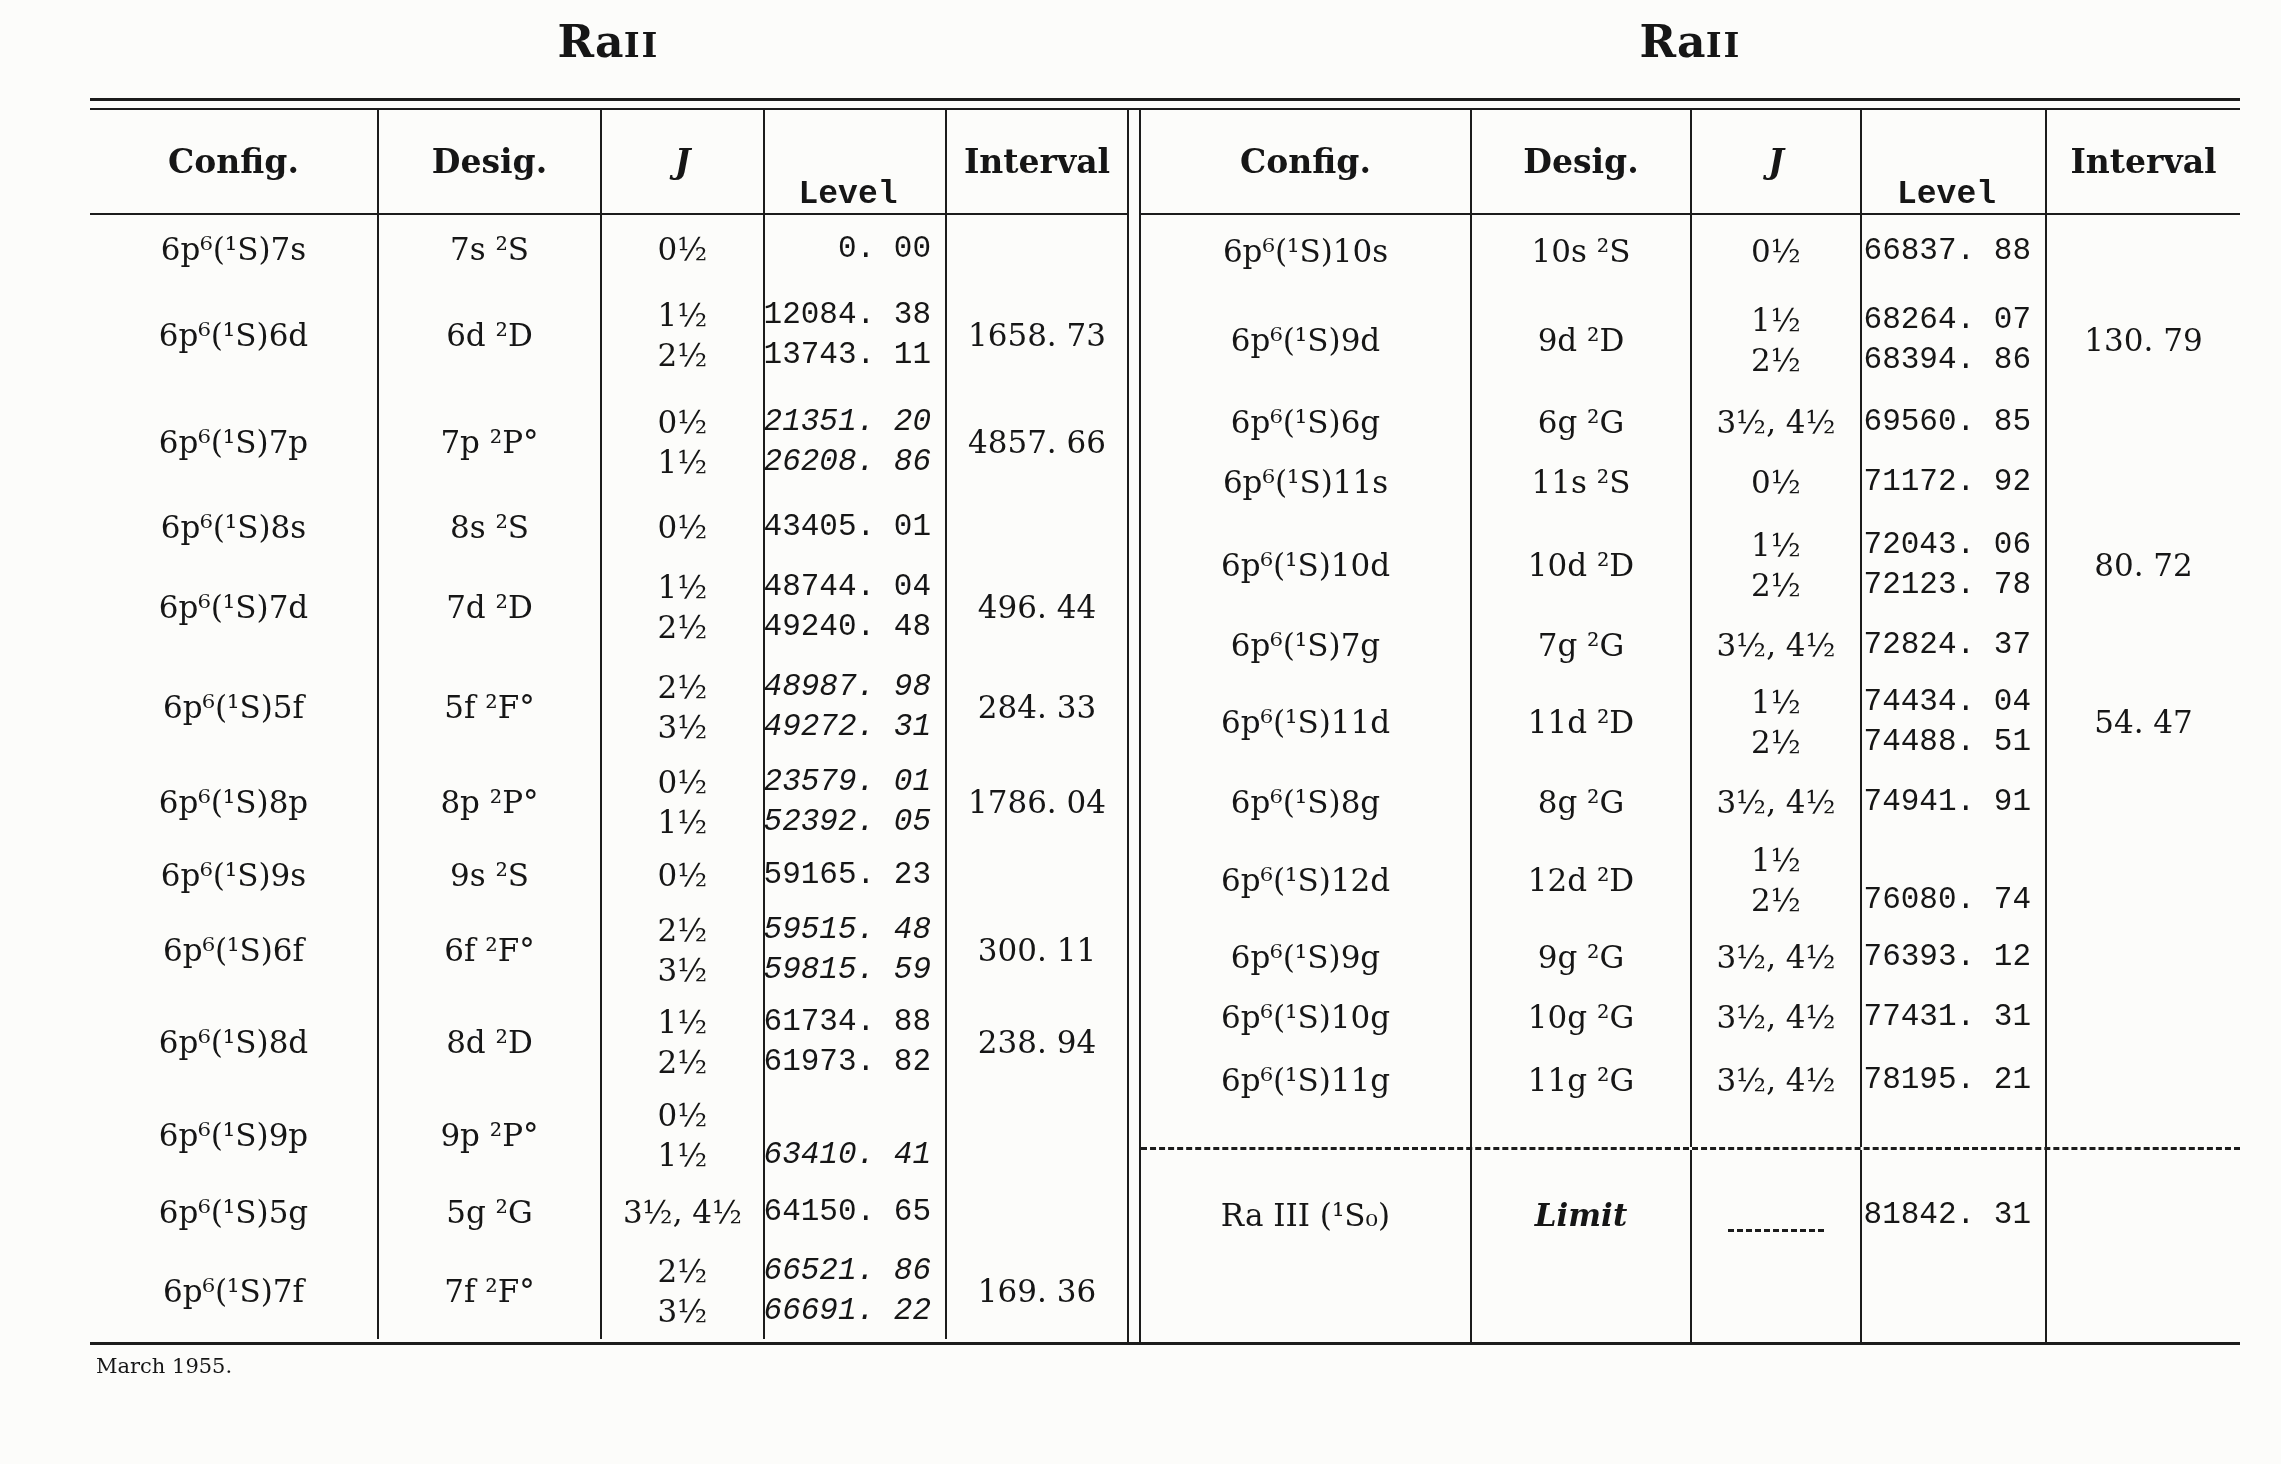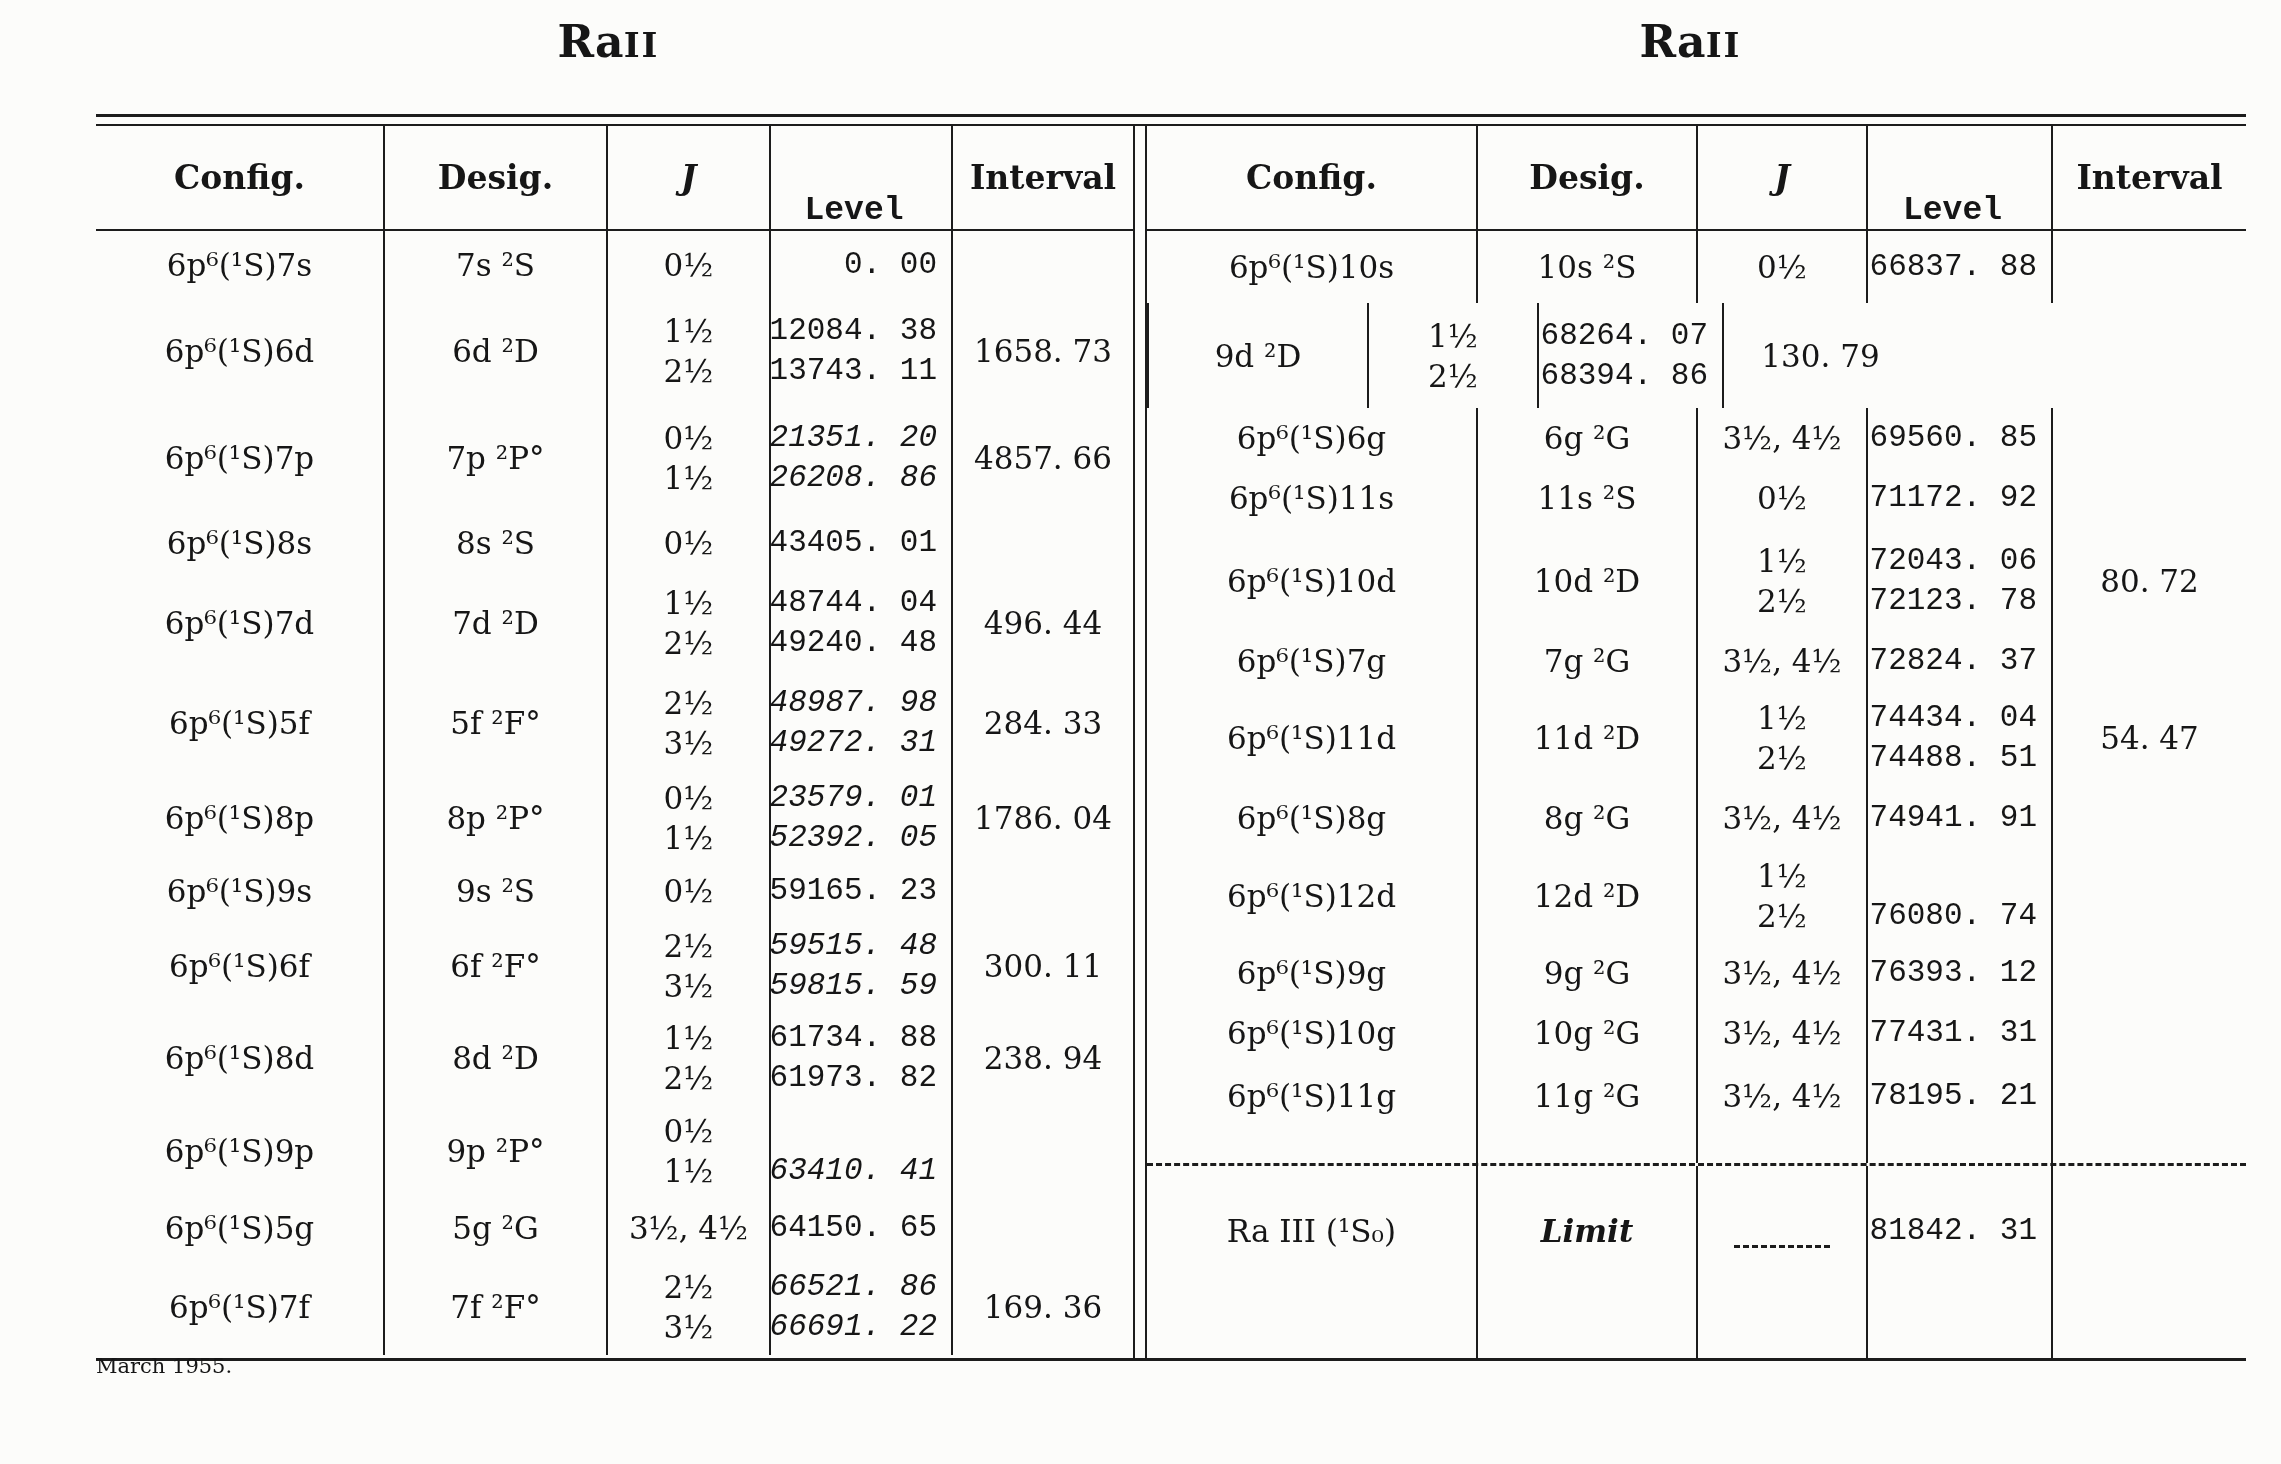--- a/index.html
+++ b/index.html
@@ -8,21 +8,21 @@
     background:#fcfcfa;color:#161616;
     font-family:"DejaVu Serif","Liberation Serif",serif;
     overflow:hidden;
   }
   .title{position:absolute;top:16px;text-align:center;white-space:nowrap;}
   .title-left{left:90px;width:1037px;}
   .title-right{left:1141px;width:1099px;}
   .title .el{font-size:44px;font-weight:bold;}
   .title .numeral{font-size:34px;font-weight:bold;letter-spacing:2px;margin-left:0;}
 
-  .tables{position:absolute;left:96px;top:98px;width:2150px;margin-top:16px;}
+  .tables{position:absolute;left:90px;top:98px;width:2150px;}
   .double-rule{height:7px;border-top:3px solid #1c1c1c;border-bottom:2px solid #1c1c1c;}
   .cols{display:flex;align-items:stretch;border-bottom:3px solid #1c1c1c;}
   .tbl{}
   .lt{width:1037px;}
   .rt{width:1099px;}
   .vsep{width:14px;box-sizing:border-box;border-left:2px solid #1c1c1c;border-right:2px solid #1c1c1c;}
 
   .thead{display:flex;height:103px;border-bottom:2px solid #1c1c1c;}
   .hcell{box-sizing:border-box;display:flex;align-items:center;justify-content:center;
          font-size:33px;font-weight:bold;}
@@ -347,20 +347,23 @@
             </div>
           <div class="c c-level b">
               <span class="line">66837. 88</span>
             </div>
           <div class="c c-interval b">
               <span class="line"></span>
             </div>
         </div>
 
         <div class="trow" style="height:105px">
+          <div class="c c-config">
+              <span class="line">6p⁶(¹S)9d</span>
+            </div>
           <div class="c c-desig b">
               <span class="line">9d ²D</span>
             </div>
           <div class="c c-j b">
               <span class="line">1½</span>
               <span class="line">2½</span>
             </div>
           <div class="c c-level b">
               <span class="line">68264. 07</span>
               <span class="line">68394. 86</span>

